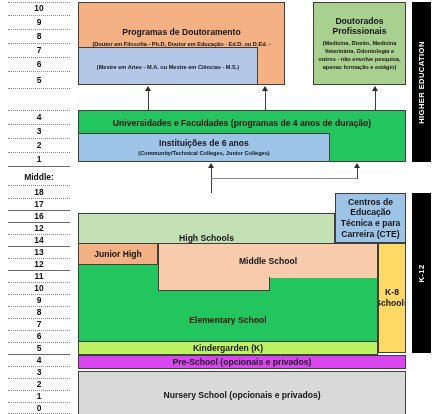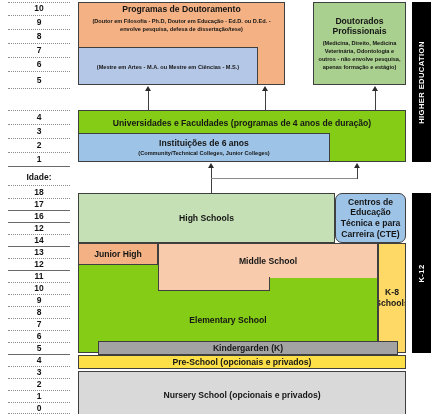--- a/index.html
+++ b/index.html
@@ -67,27 +67,27 @@
     font-size: 5.6px;
     font-weight: bold;
     color: #161616;
     line-height: 1.45;
     margin-top: 2px;
   }
 
   .c-orange   { background: #f4b183; }
   .c-blue     { background: #b4c7e7; }
   .c-green    { background: #a9d08e; }
-  .c-yellow   { background: #84cc16; }
+  .c-yellow   { background: #22c55e; }
   .c-lblue    { background: #9dc3e6; }
-  .c-lgreen   { background: #c5e0b4; }
+  .c-lgreen   { background: #c5e0b4; margin-top: 20px; }
   .c-peach    { background: #f8cbad; }
   .c-gold     { background: #ffd966; }
-  .c-palebl   { background: #a3a3a3; margin-left: 20px; }
-  .c-vgreen   { background: #fde047; }
+  .c-palebl   { background: #bef264; }
+  .c-vgreen   { background: #d946ef; }
   .c-grey     { background: #d9d9d9; }
 
   
   .vline {
     position: absolute;
     width: 0;
     border-left: 1.1px solid #3f3f3f;
   }
   .hline {
     position: absolute;
@@ -143,21 +143,21 @@
     <div class="axis-row" style="top:113px;">4</div>
     <div class="axis-rule" style="top:124px;"></div>
     <div class="axis-row" style="top:127px;">3</div>
     <div class="axis-rule" style="top:138px;"></div>
     <div class="axis-row" style="top:141px;">2</div>
     <div class="axis-rule" style="top:152px;"></div>
     <div class="axis-row" style="top:155px;">1</div>
     <div class="axis-rule solid" style="top:166px;"></div>
   </div>
 
-  <div class="axis-label" style="top:172px;">Idade:</div>
+  <div class="axis-label" style="top:172px;">Middle:</div>
   <div class="axis-rule" style="top:185px;"></div>
 
   <div>
     <div class="axis-row" style="top:188px;">18</div>
     <div class="axis-rule" style="top:198px;"></div>
     <div class="axis-row" style="top:200px;">17</div>
     <div class="axis-rule solid" style="top:210px;"></div>
     <div class="axis-row" style="top:212px;">16</div>
     <div class="axis-rule solid" style="top:222px;"></div>
     <div class="axis-row" style="top:224px;">12</div>
@@ -187,21 +187,21 @@
     <div class="axis-row" style="top:368px;">3</div>
     <div class="axis-rule" style="top:378px;"></div>
     <div class="axis-row" style="top:380px;">2</div>
     <div class="axis-rule" style="top:390px;"></div>
     <div class="axis-row" style="top:392px;">1</div>
     <div class="axis-rule" style="top:402px;"></div>
     <div class="axis-row" style="top:404px;">0</div>
     <div class="axis-rule" style="top:413px;"></div>
   </div>
 
-  <div class="box c-orange" style="left:78px; top:2px; width:207px; height:83px; justify-content:flex-start; padding-top:1px;">
+  <div class="box c-orange" style="left:78px; top:2px; width:207px; height:83px; justify-content:flex-start; padding-top:24px;">
     <div class="t1">Programas de Doutoramento</div>
     <div class="t2" style="max-width:196px;">(Doutor em Filosofia - Ph.D, Doutor em Educação - Ed.D. ou D.Ed. - envolve pesquisa, defesa de dissertação/tese)</div>
   </div>
 
   <div class="box c-blue" style="left:78px; top:47px; width:180px; height:38px;">
     <div class="t2" style="max-width:172px;">(Mestre em Artes - M.A. ou Mestre em Ciências - M.S.)</div>
   </div>
 
   <div class="box c-green" style="left:313px; top:2px; width:93px; height:83px;">
     <div class="t1 small">Doutorados Profissionais</div>
@@ -229,21 +229,21 @@
   <div class="vline" style="left:211px; top:168px; height:25px;"></div>
   <div class="ahead" style="left:208px; top:163px;"></div>
   <div class="hline" style="left:211px; top:178px; width:147px;"></div>
   <div class="vline" style="left:357px; top:168px; height:11px;"></div>
   <div class="ahead" style="left:354px; top:163px;"></div>
 
   <div class="box c-lgreen" style="left:78px; top:193px; width:257px; height:50px;">
     <div class="t1">High Schools</div>
   </div>
 
-  <div class="box c-lblue" style="left:335px; top:193px; width:71px; height:50px;border-radius:7px;">
+  <div class="box c-lblue" style="left:335px; top:193px; width:71px; height:50px;">
     <div class="t1 tiny">Centros de Educação Técnica e para Carreira (CTE)</div>
   </div>
 
   <div class="box c-gold" style="left:378px; top:243px; width:28px; height:110px;">
     <div class="t1 tiny">K-8 Schools</div>
   </div>
 
   <div class="box c-orange" style="left:78px; top:243px; width:80px; height:22px;">
     <div class="t1 tiny">Junior High</div>
   </div>

